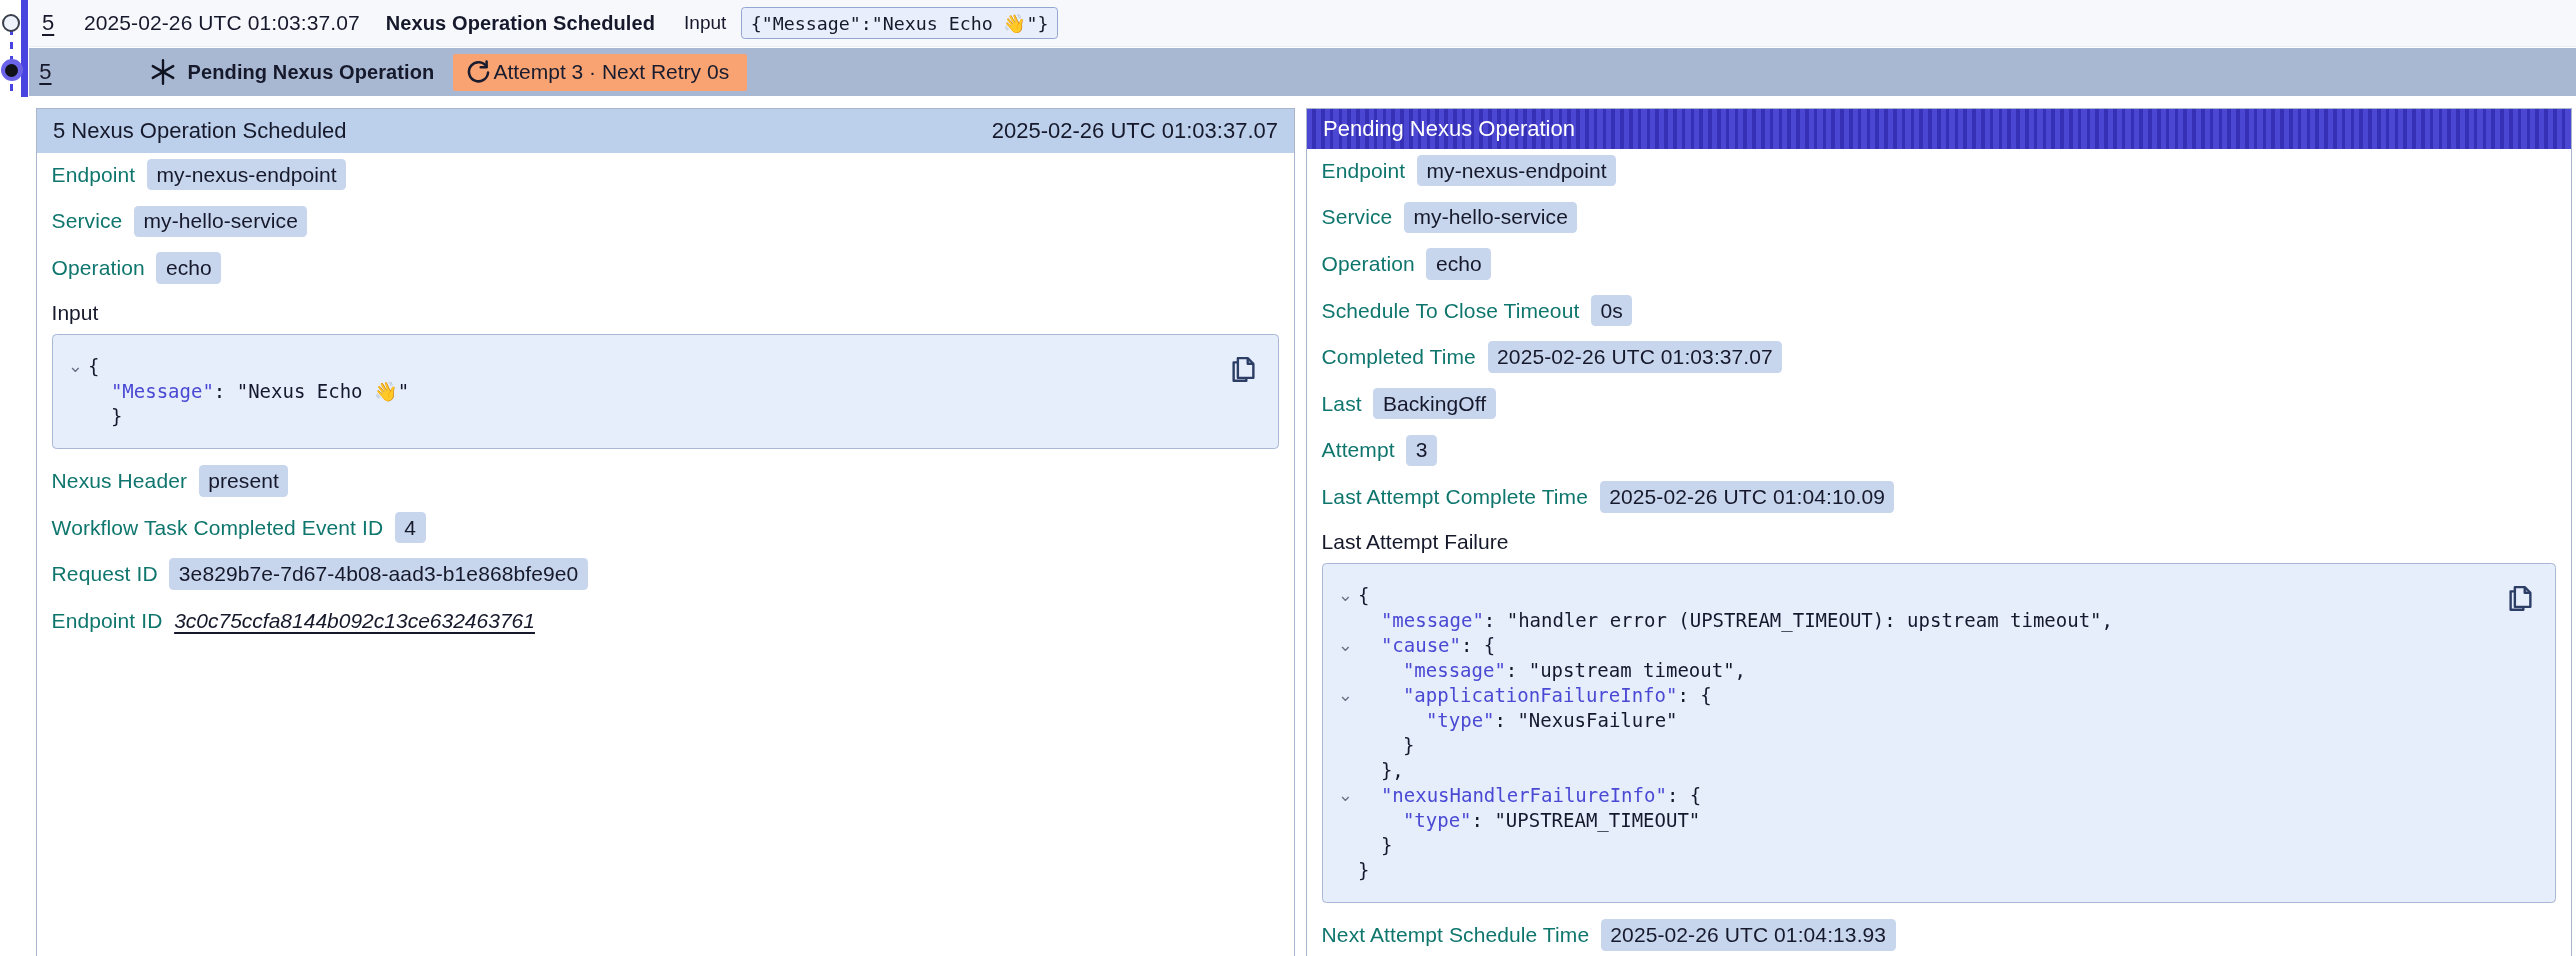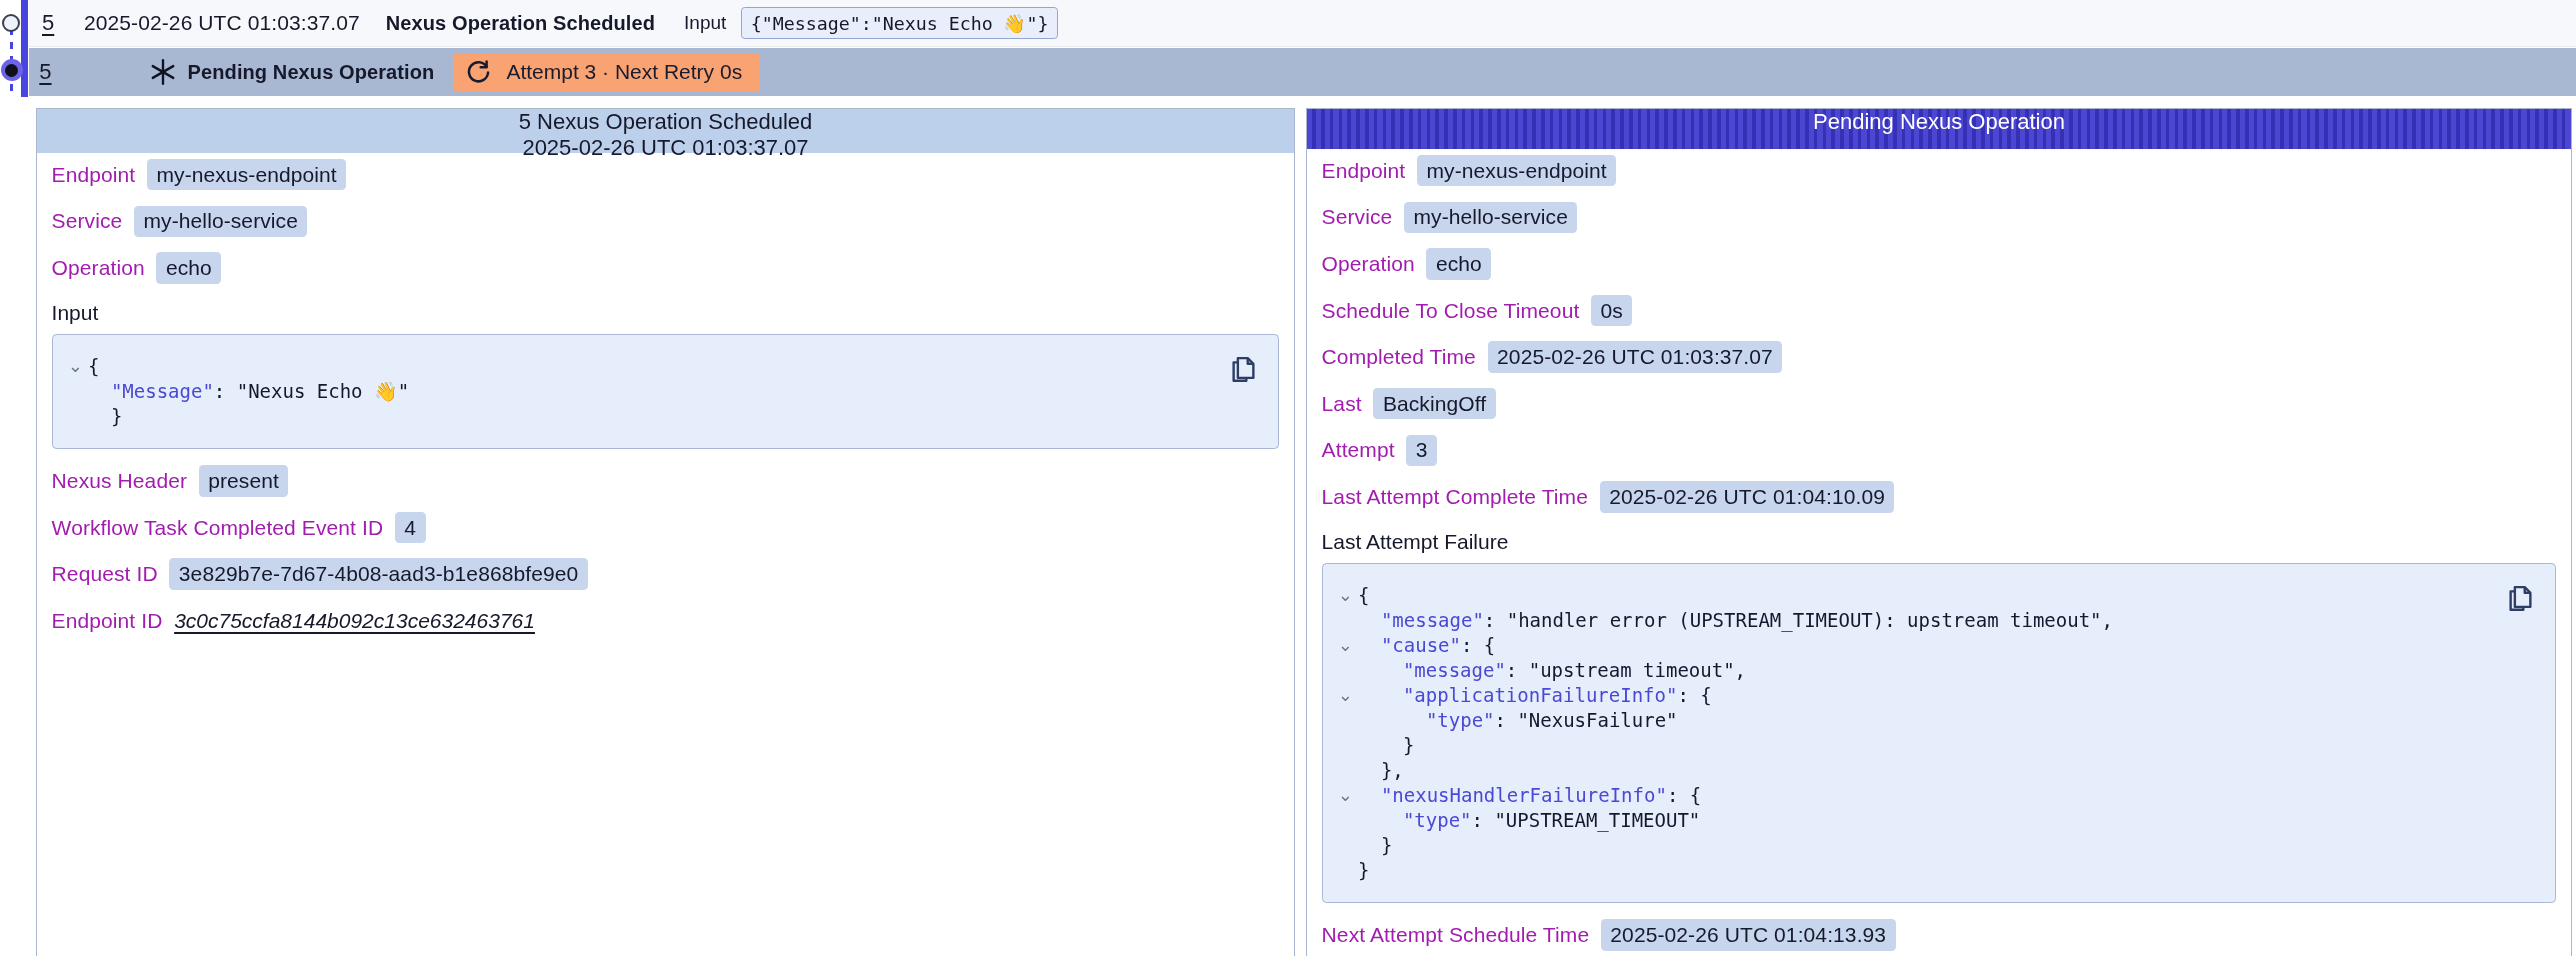--- a/index.html
+++ b/index.html
@@ -26,36 +26,36 @@
     text-decoration-thickness:1.5px; margin-left:13px; width:29px; flex:none; cursor:pointer; }
   .evt-time { font-size:21px; margin-left:13px; letter-spacing:0.1px; }
   .evt-title { font-size:20px; font-weight:bold; margin-left:26px; letter-spacing:0.1px; }
   .row1 .input-label { font-size:19px; margin-left:29px; }
   .input-chip { margin-left:14.6px; font-family:"DejaVu Sans Mono", monospace; font-size:18.3px;
     background:#e8eefb; border:1.5px solid #93a6d0; border-radius:3.7px; padding:4.4px 8.8px; white-space:pre; }
   .row2 .evt-id { margin-left:10.3px; }
   .asterisk-icon { margin-left:81px; width:28px; height:28px; flex:none; display:inline-flex; }
   .row2 .evt-title { margin-left:10.3px; }
   .retry-badge { margin-left:19px; background:#f9a272; color:#181c2e; font-size:21px;
-    height:37px; display:inline-flex; align-items:center; gap:15px; padding:0 17.6px 0 13px; border-radius:2.2px; }
+    height:37px; display:inline-flex; align-items:center; gap:2px; padding:0 17.6px 0 13px; border-radius:2.2px; }
   .retry-badge svg { flex:none; }
   
   .panel { position:absolute; top:108px; height:848px; background:#ffffff;
     border:1.5px solid #a9b6ce; border-bottom:none; }
   .panel-left  { left:36px;  width:1259px; }
   .panel-right { left:1306px; width:1266px; }
   .panel-header { height:44px; display:flex; align-items:center; justify-content:space-between;
-    padding:0 16px; font-size:22px;flex-direction:column; }
+    padding:0 16px; font-size:22px; }
   .panel-left .panel-header { background:#bccfeb; }
   .panel-right .panel-header { height:40px;
     background:repeating-linear-gradient(90deg,#4c47d2 0 5.1px,#3530b6 5.1px 8.8px);
     color:#ffffff; font-weight:500; }
   .panel-body { padding:7.3px 14.6px 0 14.6px; }
   .field-row { display:flex; align-items:center; height:29px; margin-bottom:17.6px; }
-  .field-label { font-size:21px; color:#a21caf; letter-spacing:0.1px; }
+  .field-label { font-size:21px; color:#0f766e; letter-spacing:0.1px; }
   .field-badge { margin-left:11.7px; background:#c7d5ed; border-radius:4.4px; padding:3.7px 9.5px;
     font-size:21px; letter-spacing:0.1px; }
   .field-link { margin-left:11.7px; font-size:21px; color:#16192b; text-decoration:underline;
     text-underline-offset:4.4px; text-decoration-thickness:1.5px; cursor:pointer;font-style:italic; }
   .code-label { font-size:21px; margin-top:0px; margin-bottom:8.8px; height:25px; display:flex; align-items:center; }
   .code-block { position:relative; background:#e6edfb; border:1.5px solid #a9b6d4; border-radius:4.4px;
     padding:19px 66px 19px 10.3px; margin-bottom:17.6px;
     font-family:"DejaVu Sans Mono", monospace; font-size:19px; }
   .code-line { display:flex; line-height:25px; white-space:pre; }
   .chev { width:25px; flex:none; color:#6a7285; font-size:17.6px; text-align:center;

